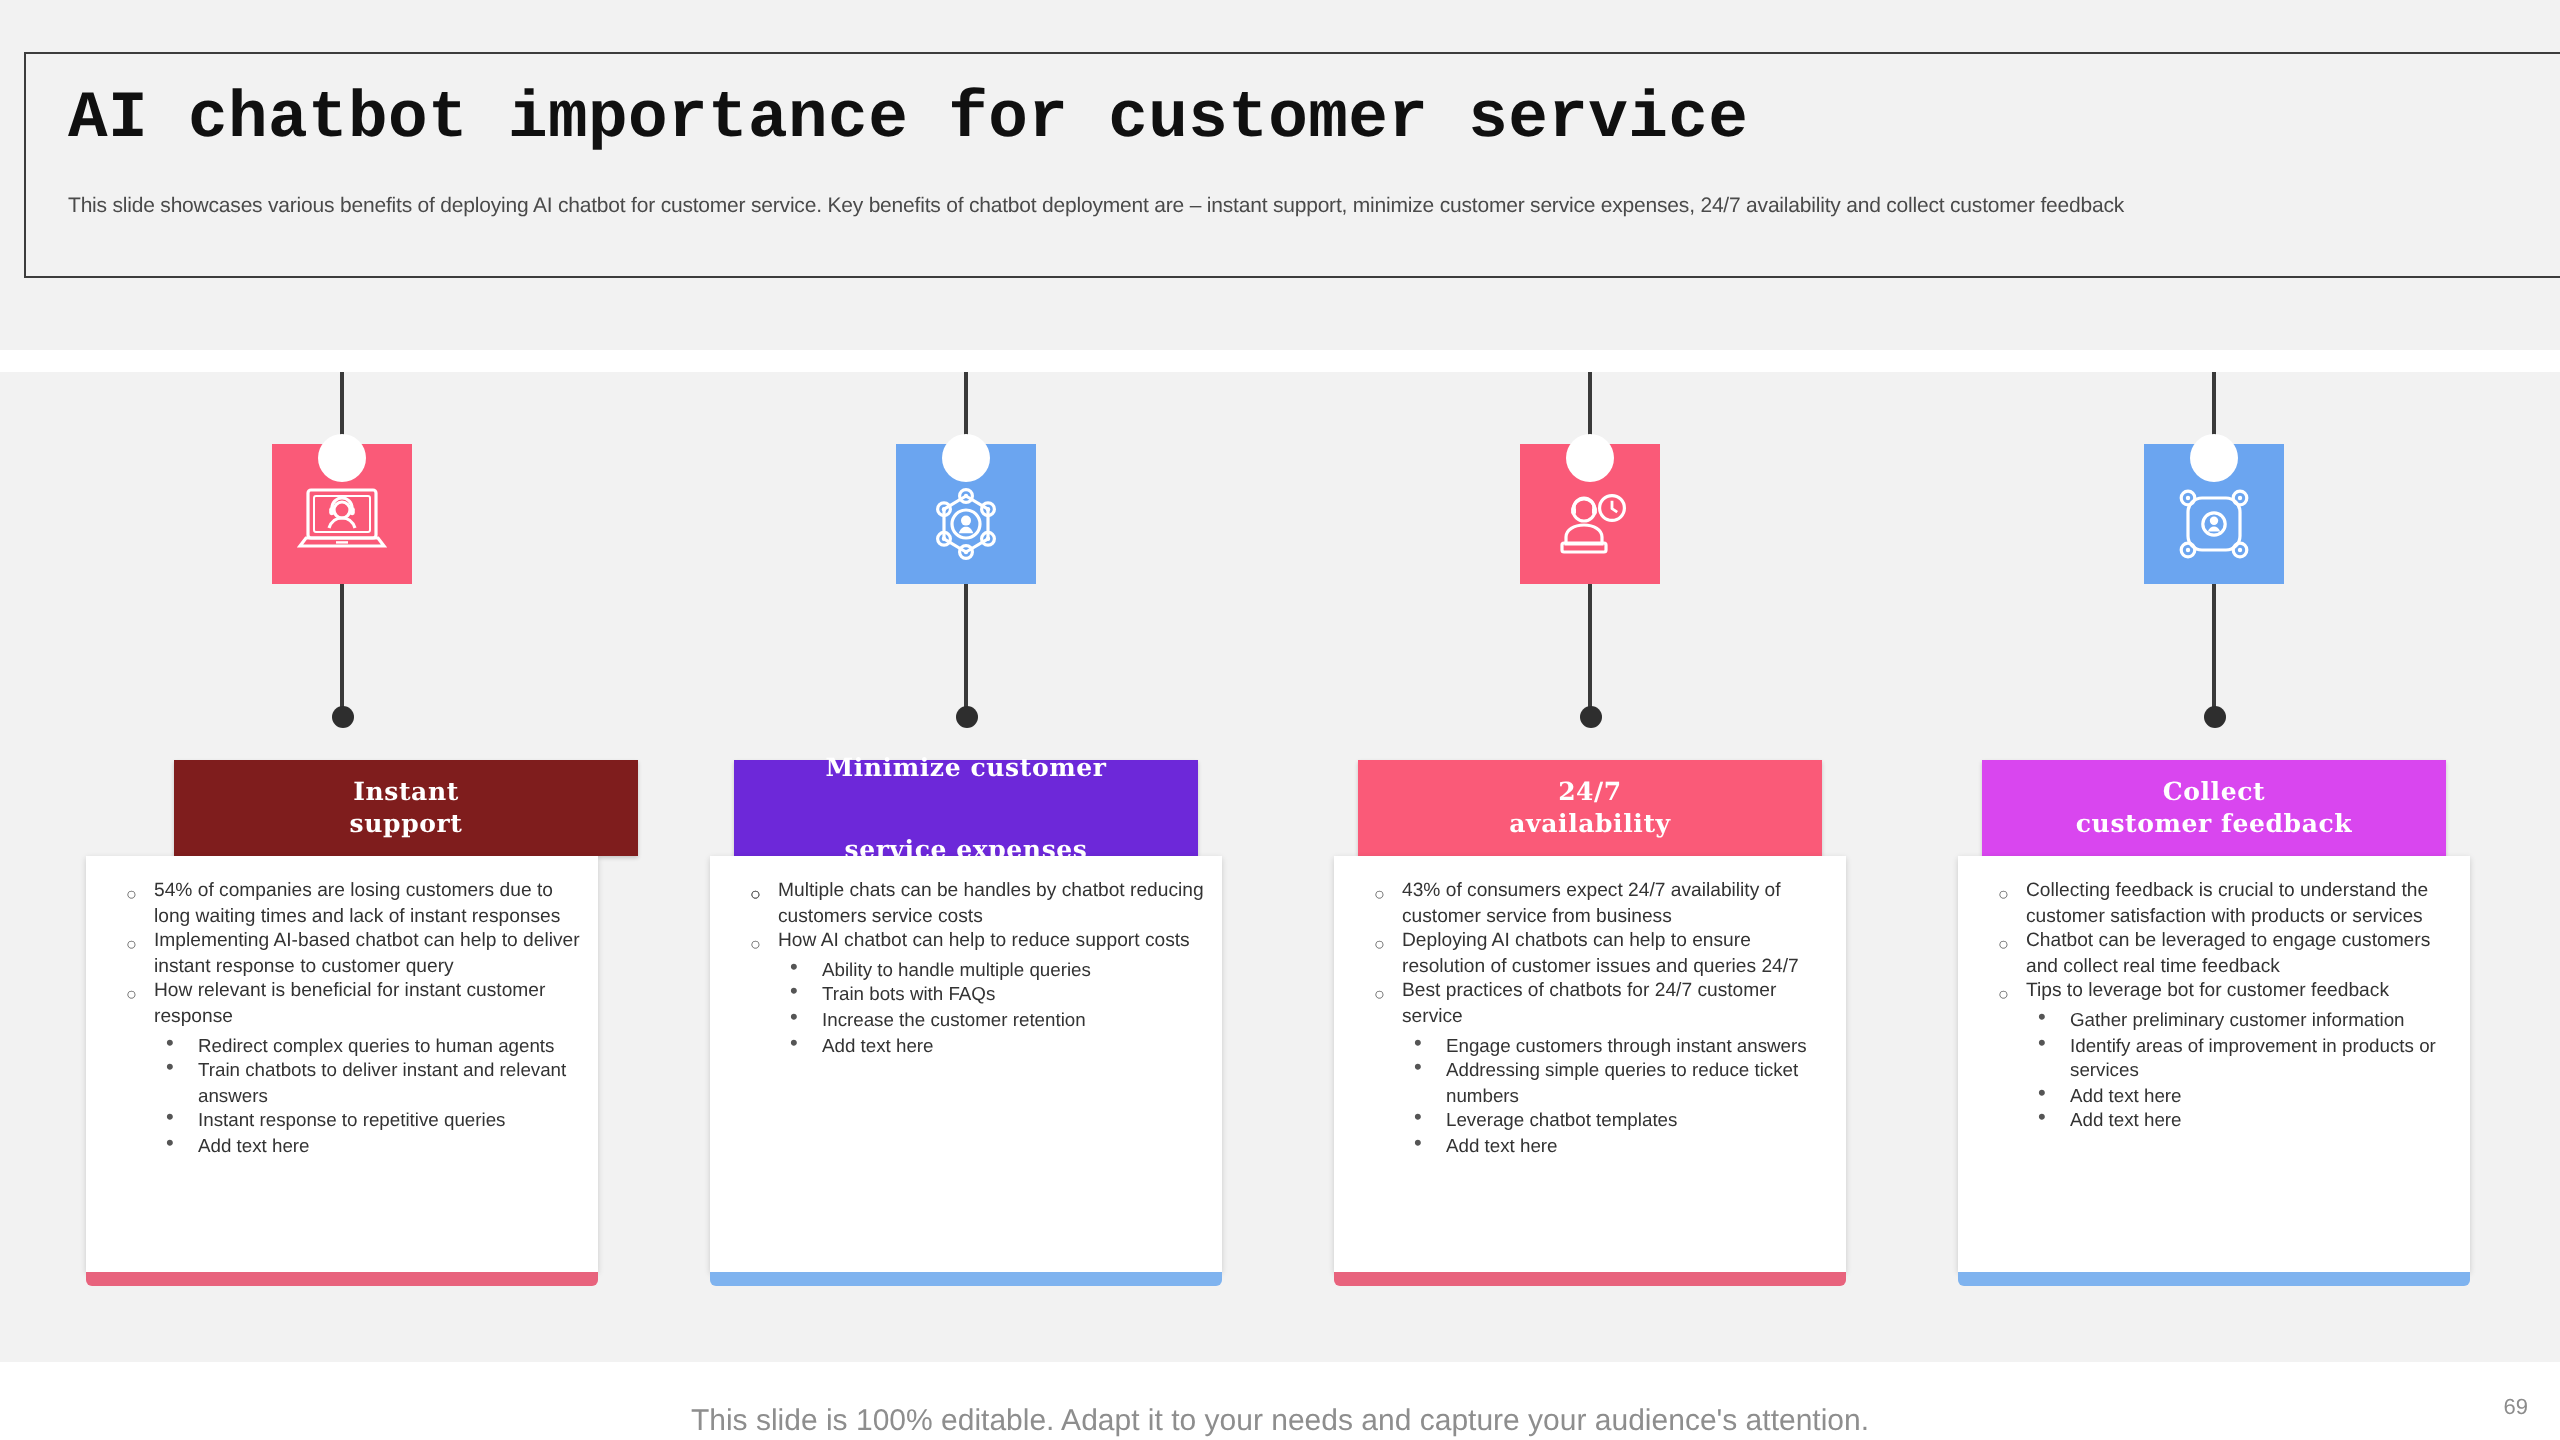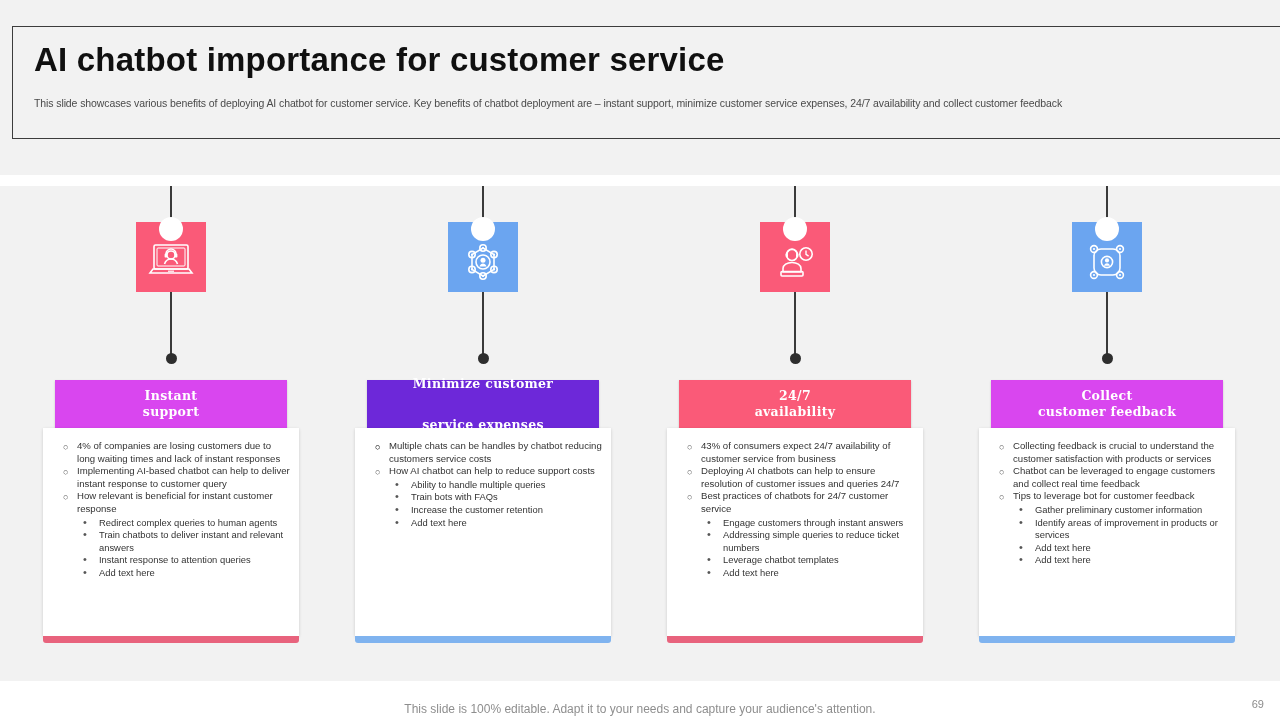--- a/index.html
+++ b/index.html
@@ -24,21 +24,21 @@
   }
   .header-box{
     position:absolute;left:12px;top:26px;width:1268px;height:113px;
     border:1px solid #3d3d3d;
     border-right:none;
     box-sizing:border-box;
     background:transparent;
   }
   .slide-title{
     position:absolute;left:34px;top:41px;
-    font-family:Liberation Sans, sans-serif;
+    font-family:Liberation Mono, monospace;
     font-weight:bold;
     font-size:33px;
     letter-spacing:.2px;
     color:#101010;
     white-space:nowrap;
   }
   .slide-subtitle{
     position:absolute;left:34px;top:97px;width:1220px;
     font-size:10.5px;
     color:#4a4a4a;
@@ -130,21 +130,21 @@
   }
 
   
   .footer-zone{
     position:absolute;left:0;top:681px;width:1280px;height:39px;
     background:#ffffff;
   }
   .footer-note{
     position:absolute;left:0;top:702px;width:1280px;
     text-align:center;
-    font-size:12px;color:#8e8e8e;
+    font-size:15px;color:#8e8e8e;
   }
   .page-num{
     position:absolute;right:16px;top:698px;
     font-size:11px;color:#8c8c8c;padding-left:36px;
   }
 </style>
 </head>
 <body>
 
 <div id="slide">
@@ -222,32 +222,32 @@
     <circle cx="37" cy="7" r="3.4" stroke="#ffffff" fill="none" stroke-width="1.6"></circle>
               <circle cx="37" cy="7" r="1.1" fill="#ffffff"></circle>
     <circle cx="11" cy="33" r="3.4" stroke="#ffffff" fill="none" stroke-width="1.6"></circle>
               <circle cx="11" cy="33" r="1.1" fill="#ffffff"></circle>
     <circle cx="37" cy="33" r="3.4" stroke="#ffffff" fill="none" stroke-width="1.6"></circle>
               <circle cx="37" cy="33" r="1.1" fill="#ffffff"></circle>
   </svg></span></div>
       </div>
     <div id="columns">
         <div class="col" style="left: 55px;">
-          <div class="card-head" style="background: #d946ef;">
+          <div class="card-head" style="background: #7f1d1d; margin-left: 32px;">
             <div>Instant</div>
             <div>support</div>
           </div>
           <div class="card-body">
             <ul class="lvl1">
-              <li><span class="m">○</span><span>4% of companies are losing customers due to long waiting times and lack of instant responses</span></li>
+              <li><span class="m">○</span><span>54% of companies are losing customers due to long waiting times and lack of instant responses</span></li>
               <li><span class="m">○</span><span>Implementing  AI-based chatbot can help to deliver instant response to customer query</span></li>
               <li><span class="m">○</span><span>How relevant is beneficial for instant customer response</span><ul class="lvl2">
                   <li><span class="m">•</span><span>Redirect complex queries to human agents</span></li>
                   <li><span class="m">•</span><span>Train chatbots to deliver instant and relevant answers</span></li>
-                  <li><span class="m">•</span><span>Instant response to attention queries</span></li>
+                  <li><span class="m">•</span><span>Instant response to repetitive queries</span></li>
                   <li><span class="m">•</span><span>Add text here</span></li>
                 </ul></li>
             </ul>
           </div>
           <div class="accent-wrap">
             <div class="card-accent" style="background: rgb(232, 99, 125);"></div>
           </div>
         </div>
         <div class="col" style="left: 367px;">
           <div class="card-head" style="background: #6d28d9; gap: 25px;">

